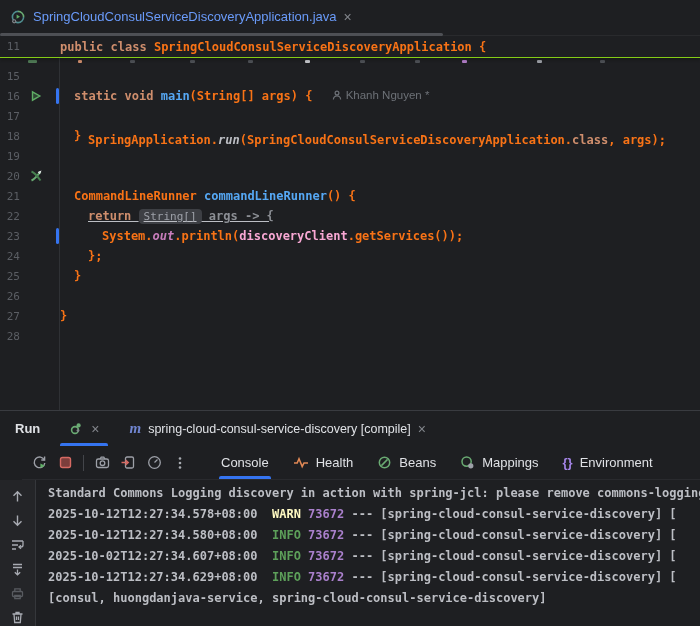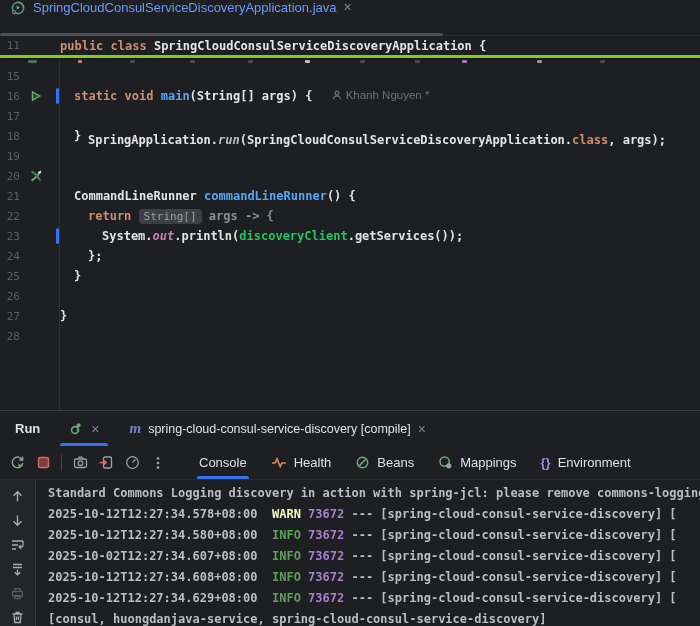--- a/index.html
+++ b/index.html
@@ -1,58 +1,58 @@
 <!DOCTYPE html>
 <html><head>
 <meta charset="utf-8">
 <style>
   * { box-sizing: border-box; margin: 0; padding: 0; }
   html,body { width:700px; height:626px; background:#1e1f22; overflow:hidden;
               font-family:"Liberation Sans", sans-serif; }
 
   
   .tabbar { height:36px; position:relative; background:#1e1f22; border-bottom:1px solid #2a2b2e; }
-  .etab { display:flex; gap:7px; height:33px; padding:0 12px 0 10px; width:fit-content; }
+  .etab { display:flex; align-items:center; gap:7px; height:33px; padding:0 12px 0 10px; width:fit-content; }
   .etab-title { color:#6a9bfa; font-size:13px; }
   .tabclose { color:#83868c; font-size:14px; line-height:1; cursor:pointer; }
   .hscroll-thumb { position:absolute; left:0; top:33px; width:443px; height:3px; background:#4e5055; border-radius:2px; }
 
   
   .editor { position:relative; height:374px; background:#1e1f22;
             font-family:"DejaVu Sans Mono", monospace; font-size:12px; font-weight:600; }
   .gutter-vline { position:absolute; left:59px; top:0; bottom:0; width:1px; background:#2f3135; }
   .code-line { height:20px; display:flex; align-items:center; position:relative; }
-  .sticky { height:22px; border-bottom:3px solid #84cc16; background:#1e1f22; box-shadow:0 2px 3px rgba(0,0,0,.25); position:relative; z-index:2; }
+  .sticky { height:22px; border-bottom:1px solid #84cc16; background:#1e1f22; box-shadow:0 2px 3px rgba(0,0,0,.25); position:relative; z-index:2; }
   .lnum { flex:0 0 20px; text-align:right; color:#5b5e64; font-size:11px; font-weight:400; }
   .gicon { flex:0 0 22px; margin-left:5px; display:flex; justify-content:center; align-items:center; }
   .lcode { margin-left:13px; white-space:pre; color:#bcbec4; }
   .changebar { position:absolute; left:56px; top:2px; bottom:2px; width:3px; background:#3574f0; border-radius:2px; }
   .c-kw { color:#cf8e6d; }
   .c-decl { color:#56a8f5; }
   .c-ann { color:#b3ae60; }
-  .c-field { color:#22c55e; }
+  .c-field { color:#f9a8d4; }
   .c-field-italic { color:#c77dbb; font-style:italic; }
   .c-italic { font-style:italic; }
   .c-dim { color:#8c8f95; }
-  .c-plain { color:#e5e5e5; }
+  .c-plain { color:#f97316; }
   .c-hint { background:#3d3f44; color:#9da0a8; border-radius:4px; padding:1px 5px; font-size:11px; font-weight:400; }
   .c-author { color:#6d7177; font-family:"Liberation Sans",sans-serif; font-size:11.5px; font-weight:400;
               margin-left:12px; display:inline-flex; align-items:center; gap:4px; }
   .sliver { height:8px; position:relative; overflow:hidden; }
   .sliver i { position:absolute; top:2px; height:3px; border-radius:1px; display:block; }
 
   
   .runhdr { height:36px; border-top:1px solid #393b40; display:flex; align-items:stretch; background:#1e1f22; overflow:hidden; }
   .runlabel { align-self:center; padding:0 17px 0 15px; font-size:13px; font-weight:700; color:#dfe1e5; }
   .rtab { display:flex; align-items:center; gap:7px; padding:0 12px; position:relative; color:#dfe1e5; font-size:12.5px; white-space:nowrap; }
   .rtab.active::after { content:''; position:absolute; left:3px; right:3px; bottom:0; height:3px; background:#3574f0; border-radius:2px 2px 0 0; }
   .maven-m { font-style:italic; font-weight:700; font-size:15px; color:#7186d2; font-family:"Liberation Serif",serif; }
 
   
-  .toolbar { height:34px; display:flex; align-items:stretch; padding-left:4px; background:#1e1f22; border-bottom:1px solid #292a2e; }
+  .toolbar { height:34px; display:flex; align-items:stretch; padding-left:4px; background:#1e1f22; border-bottom:1px solid #292a2e;margin-left:22px; }
   .aicon { width:26px; align-self:center; height:24px; display:flex; align-items:center; justify-content:center; border-radius:4px; cursor:pointer; }
   .tdivider { width:1px; height:16px; background:#43454a; margin:0 5px; align-self:center; }
   .ctabs { display:flex; margin-left:16px; }
   .ctab { display:flex; align-items:center; gap:7px; padding:0 12px; position:relative; color:#dfe1e5; font-size:13px; cursor:pointer; }
   .ctab.active::after { content:''; position:absolute; left:10px; right:10px; bottom:0; height:3px; background:#3574f0; border-radius:2px 2px 0 0; }
   .braces { color:#a585e8; font-weight:700; font-size:13px; }
 
   
   .console { height:146px; display:flex; background:#1e1f22; }
   .constrip { flex:0 0 36px; background:#242528; border-right:1px solid #35373b;
@@ -155,21 +155,21 @@
         </span>
       </div>
       <div class="code-line">
         <span class="lnum">21</span>
         <span class="gicon"></span>
         <span class="lcode" style="padding-left: 14px;"><span class="c-plain">CommandLineRunner </span><span class="c-decl">commandLineRunner</span><span class="c-plain">() {</span></span>
       </div>
       <div class="code-line">
         <span class="lnum">22</span>
         <span class="gicon"></span>
-        <span class="lcode" style="padding-left: 28px;"><span class="c-kw">return </span><span class="c-hint">String[]</span><span class="c-dim"> args -&gt; {</span></span>
+        <span class="lcode" style="padding-left: 28px; text-decoration: underline;"><span class="c-kw">return </span><span class="c-hint">String[]</span><span class="c-dim"> args -&gt; {</span></span>
       </div>
       <div class="code-line">
         <span class="lnum">23</span>
         <span class="gicon"></span>
         <span class="changebar"></span>
         <span class="lcode" style="padding-left: 42px;"><span class="c-plain">System.</span><span class="c-field-italic">out</span><span class="c-plain">.println(</span><span class="c-field">discoveryClient</span><span class="c-plain">.getServices());</span></span>
       </div>
       <div class="code-line">
         <span class="lnum">24</span>
         <span class="gicon"></span>
@@ -332,17 +332,16 @@
       <svg width="15" height="15" viewBox="0 0 15 15" fill="none" stroke="#a8abb2" stroke-width="1.3">
         <path d="M2.5 4h10M6 4V2.5h3V4M4 4l.7 8.5h5.6L11 4M6.5 6.5v3.5M8.5 6.5v3.5"></path>
       </svg>
     </span>
   </div>
   <div class="conbody" id="console-lines">
       <div class="con-line"><span class="k-con">Standard Commons Logging discovery in action with spring-jcl: please remove commons-logging.jar</span></div>
       <div class="con-line"><span class="k-con">2025-10-12T12:27:34.578+08:00</span><span class="k-warn">  WARN </span><span class="k-pid">73672</span><span class="k-con"> --- [spring-cloud-consul-service-discovery] [</span></div>
       <div class="con-line"><span class="k-con">2025-10-12T12:27:34.580+08:00</span><span class="k-info">  INFO </span><span class="k-pid">73672</span><span class="k-con"> --- [spring-cloud-consul-service-discovery] [</span></div>
       <div class="con-line"><span class="k-con">2025-10-02T12:27:34.607+08:00</span><span class="k-info">  INFO </span><span class="k-pid">73672</span><span class="k-con"> --- [spring-cloud-consul-service-discovery] [</span></div>
-      <div class="con-line"><span class="k-con">2025-10-12T12:27:34.608+08:00</span><span class="k-info">  INFO </span><span class="k-pid">73672</span><span class="k-con"> --- [spring-cloud-consul-service-discovery] [</span></div>
       <div class="con-line"><span class="k-con">2025-10-12T12:27:34.629+08:00</span><span class="k-info">  INFO </span><span class="k-pid">73672</span><span class="k-con"> --- [spring-cloud-consul-service-discovery] [</span></div>
       <div class="con-line"><span class="k-con">[consul, huongdanjava-service, spring-cloud-consul-service-discovery]</span></div>
     </div>
 </div>
 
 </body></html>

